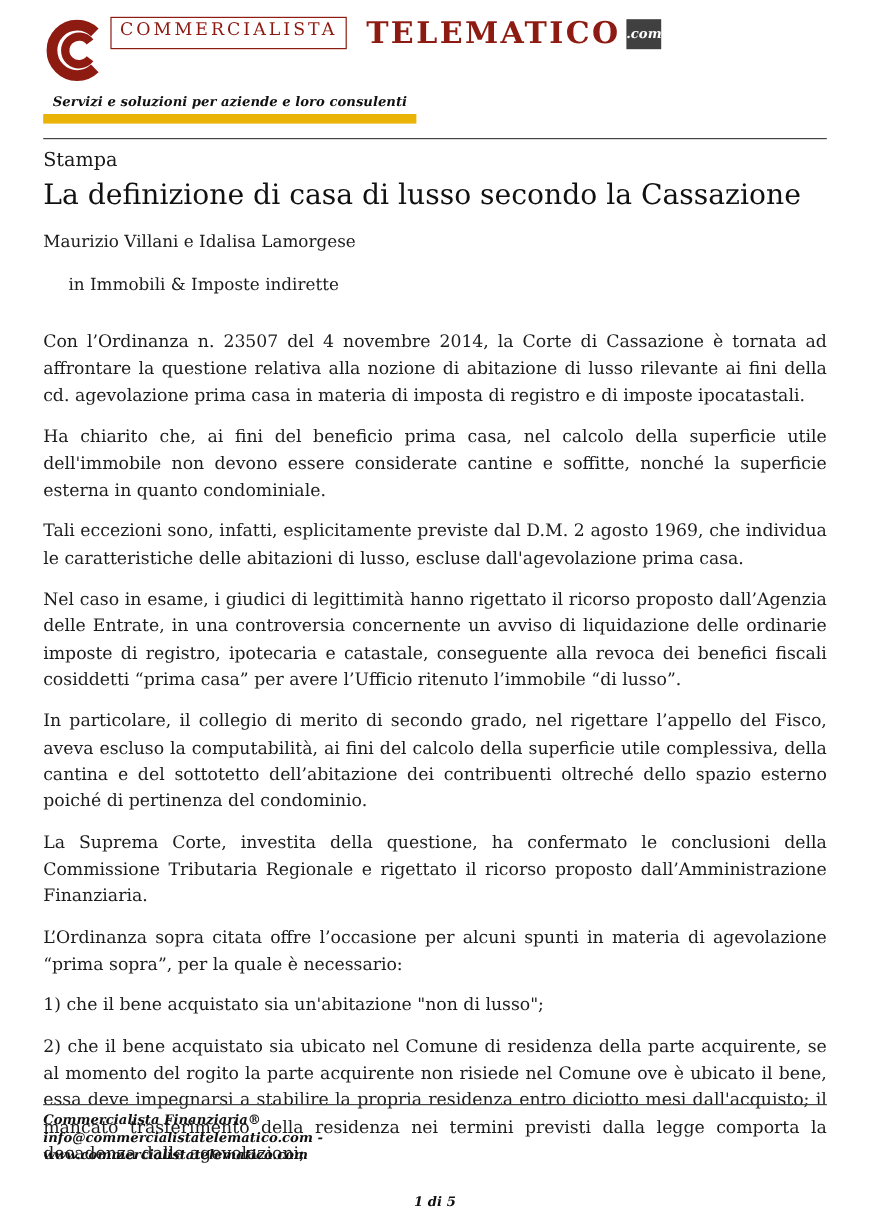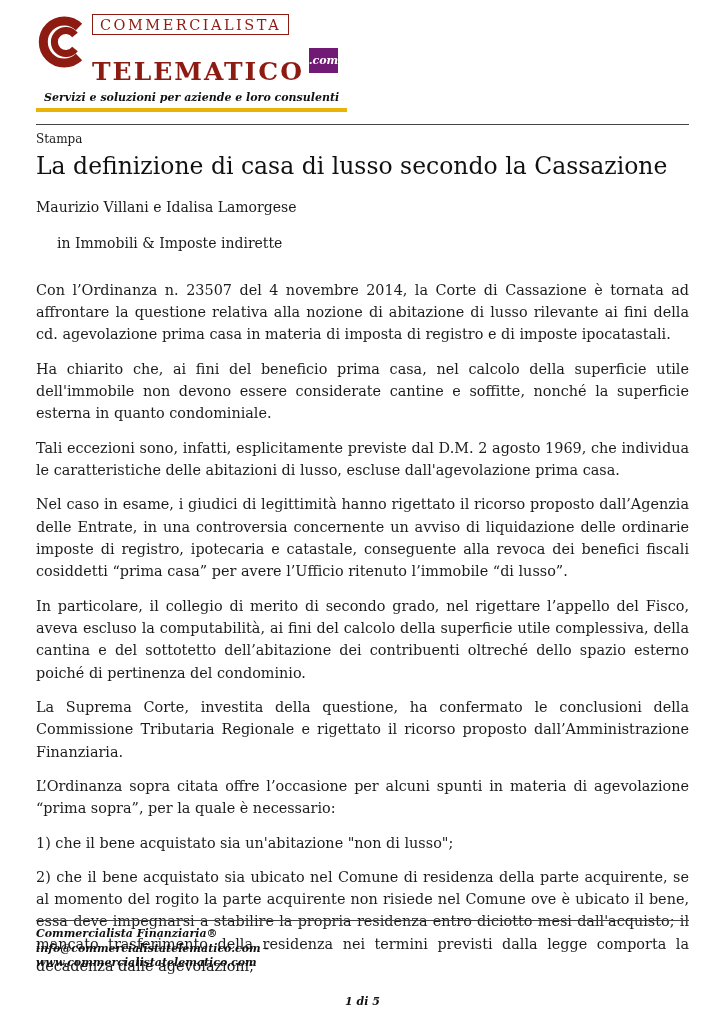--- a/index.html
+++ b/index.html
@@ -16,70 +16,69 @@
     margin: 0 auto;
     background: #ffffff;
     padding: 14px 36px 0 36px;
     overflow: hidden;
   }
 
   
   .masthead { margin-bottom: 12px; }
   .logo-row { display: flex; align-items: flex-start; }
   .logo-mark { flex: 0 0 auto; margin-right: 4px; margin-top: 2px; }
-  .logo-text { display: flex; flex-direction: column; }
+  .logo-text { display: flex; flex-direction: row; gap: 16px; }
   .logo-line1 {
     display: inline-block;
     width: fit-content;
     border: 1px solid #8e1b12;
     color: #8e1b12;
     font-size: 14.5px;
     letter-spacing: 2.5px;
     padding: 2px 7px 1px 7px;
     font-weight: 400;
   }
   .logo-line2-row { display: flex; align-items: center; margin-top: 1px; }
   .logo-line2 {
     color: #8e1b12;
     font-weight: 700;
     font-size: 25px;
     letter-spacing: 2px;
     line-height: 1.05;
-    margin-top: 23px;
   }
   .logo-com {
     display: inline-flex;
     align-items: center;
     justify-content: center;
-    background: #701a75;
+    background: #404040;
     color: #ffffff;
     font-size: 11px;
     font-style: italic;
     font-weight: 700;
     width: 29px;
     height: 25px;
     margin-left: 5px;
   }
   .tagline {
     width: fit-content;
     margin-top: 6px;
     padding: 0 8px 4px 8px;
     font-size: 11px;
     font-weight: 700;
     font-style: italic;
     color: #111111;
-    border-bottom: 4px solid #eab308;
+    border-bottom: 8px solid #eab308;
   }
 
   
   .rule { border: none; border-top: 1px solid #444444; }
   .top-rule { margin-top: 10px; }
 
   
-  .kicker { margin-top: 7px; font-size: 12px; color: #1a1a1a; }
+  .kicker { margin-top: 7px; font-size: 16px; color: #1a1a1a; }
   .title {
     margin-top: 4px;
     font-size: 23.5px;
     font-weight: 400;
     line-height: 1.42;
     color: #111111;
     max-width: 640px;
   }
   .authors { margin-top: 15px; font-size: 14px; color: #1a1a1a; }
   .category { margin-top: 20px; font-size: 14px; color: #1a1a1a; margin-left: 21px; }

